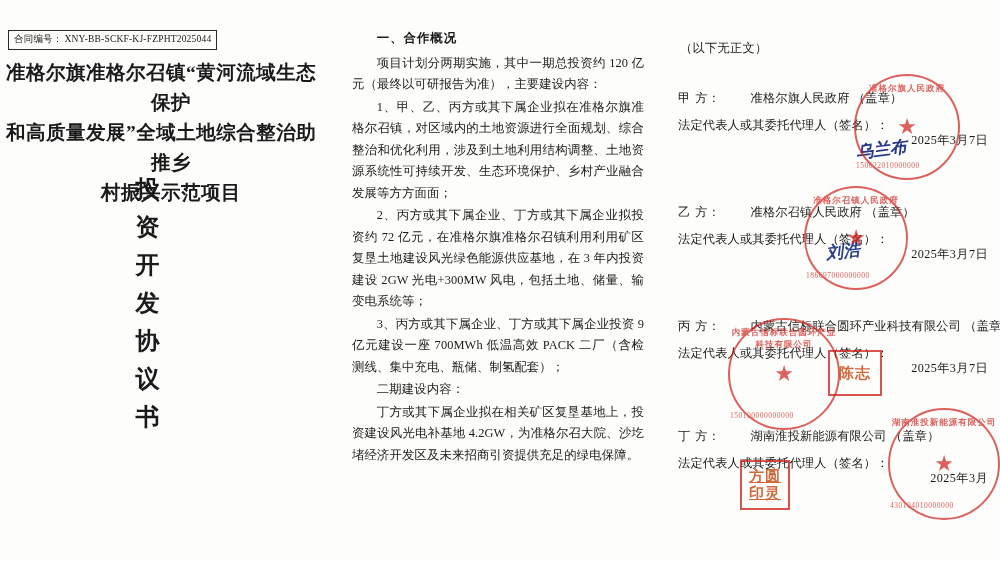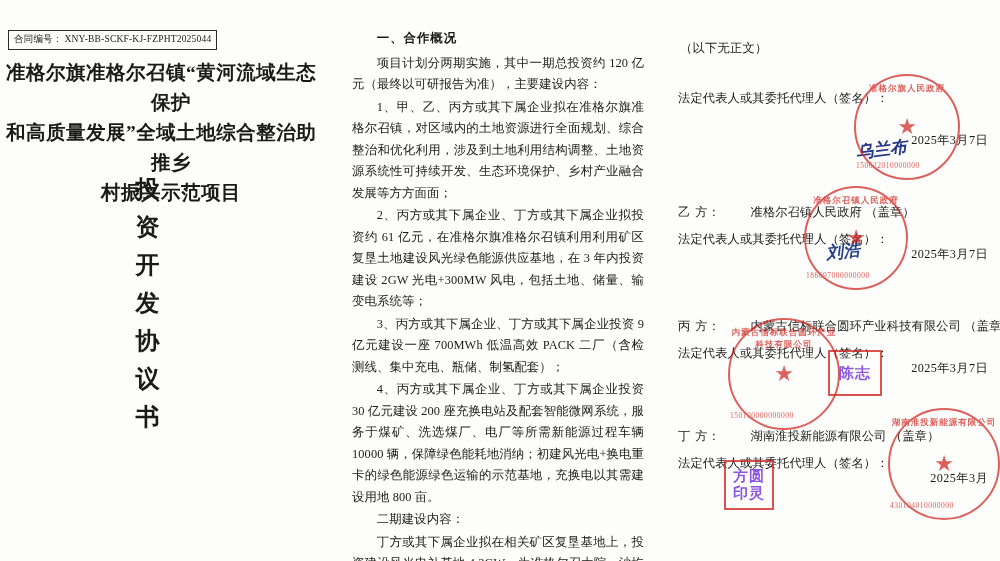--- a/index.html
+++ b/index.html
@@ -187,21 +187,21 @@
     left: 0; right: 0;
     bottom: 8px;
     text-align: left;
     font-size: 7.5px;
     letter-spacing: 0.5px;
     color: #d0241f;
   }
   .stamp-sq {
     position: absolute;
     border: 2.4px solid #cf2420;
-    color: #6d28d9;
+    color: #c2410c;
     opacity: 0.78;
     display: flex;
     align-items: center;
     justify-content: center;
     font-size: 15px;
     font-weight: 700;
     letter-spacing: 1px;
     line-height: 17px;
     text-align: center;
     box-sizing: border-box;
@@ -233,32 +233,37 @@
       <span>协</span>
       <span>议</span>
       <span>书</span>
     </div>
   </div>
 
   <div id="col-mid">
     <p class="sec-head">一、合作概况</p>
     <p>项目计划分两期实施，其中一期总投资约 120 亿元（最终以可研报告为准），主要建设内容：</p>
     <p>1、甲、乙、丙方或其下属企业拟在准格尔旗准格尔召镇，对区域内的土地资源进行全面规划、综合整治和优化利用，涉及到土地利用结构调整、土地资源系统性可持续开发、生态环境保护、乡村产业融合发展等方方面面；</p>
-    <p>2、丙方或其下属企业、丁方或其下属企业拟投资约 61 亿元，在准格尔旗准格尔召镇利用利用矿区复垦土地建设风光绿色能源供应基地，在 3 年内投资建设 2GW 光电+300MW 风电，包括土地、储量、输变电系统等；</p>
+    <p>2、丙方或其下属企业、丁方或其下属企业拟投资约 72 亿元，在准格尔旗准格尔召镇利用利用矿区复垦土地建设风光绿色能源供应基地，在 3 年内投资建设 2GW 光电+300MW 风电，包括土地、储量、输变电系统等；</p>
     <p>3、丙方或其下属企业、丁方或其下属企业投资 9 亿元建设一座 700MWh 低温高效 PACK 二厂（含检测线、集中充电、瓶储、制氢配套）；</p>
-    <p>4、丙方或其下属企业、丁方或其下属企业投资 30 亿元建设 200 座充换电站及配套智能微网系统，服务于煤矿、洗选煤厂、电厂等所需新能源过程车辆 10000 辆，保障绿色能耗地消纳；初建风光电+换电重卡的绿色能源绿色运输的示范基地，充换电以其需建设用地 800 亩。</p>
     <p>二期建设内容：</p>
     <p>丁方或其下属企业拟在相关矿区复垦基地上，投资建设风光电补基地 4.2GW，为准格尔召大院、沙圪堵经济开发区及未来招商引资提供充足的绿电保障。</p>
   </div>
 
   <div id="col-right">
 
     <div id="below-text">（以下无正文）</div>
 
     <div class="party-block" style="top:62px;">
+      <div class="party-line1">
+        <span class="pname">甲</span>
+        <span class="pfang">方：</span>
+        <span>准格尔旗人民政府</span>
+        <span>（盖章）</span>
+      </div>
       <div class="party-line2">法定代表人或其委托代理人（签名）：</div>
       <div class="party-date" style="top:42px;">2025年3月7日</div>
     </div>
 
     <div class="party-block" style="top:176px;">
       <div class="party-line1">
         <span class="pname">乙</span>
         <span class="pfang">方：</span>
         <span>准格尔召镇人民政府</span>
         <span>（盖章）</span>
@@ -313,19 +318,19 @@
     <div class="stamp" style="left:212px; top:380px; width:112px; height:112px;">
       <div class="arc-txt">湖南淮投新能源有限公司</div>
       <div class="star">★</div>
       <div class="bot-txt">430104010000000</div>
     </div>
 
     <div class="stamp-sq" style="left:152px; top:322px; width:54px; height:46px;">
       <span>陈志</span>
     </div>
 
-    <div class="stamp-sq" style="left:48px; top:432px; width:50px; height:50px;">
+    <div class="stamp-sq" style="left:64px; top:432px; width:50px; height:50px;text-decoration:underline;">
       <span>方圆印灵</span>
     </div>
 
   </div>
 
 </div>
 
 </body></html>

